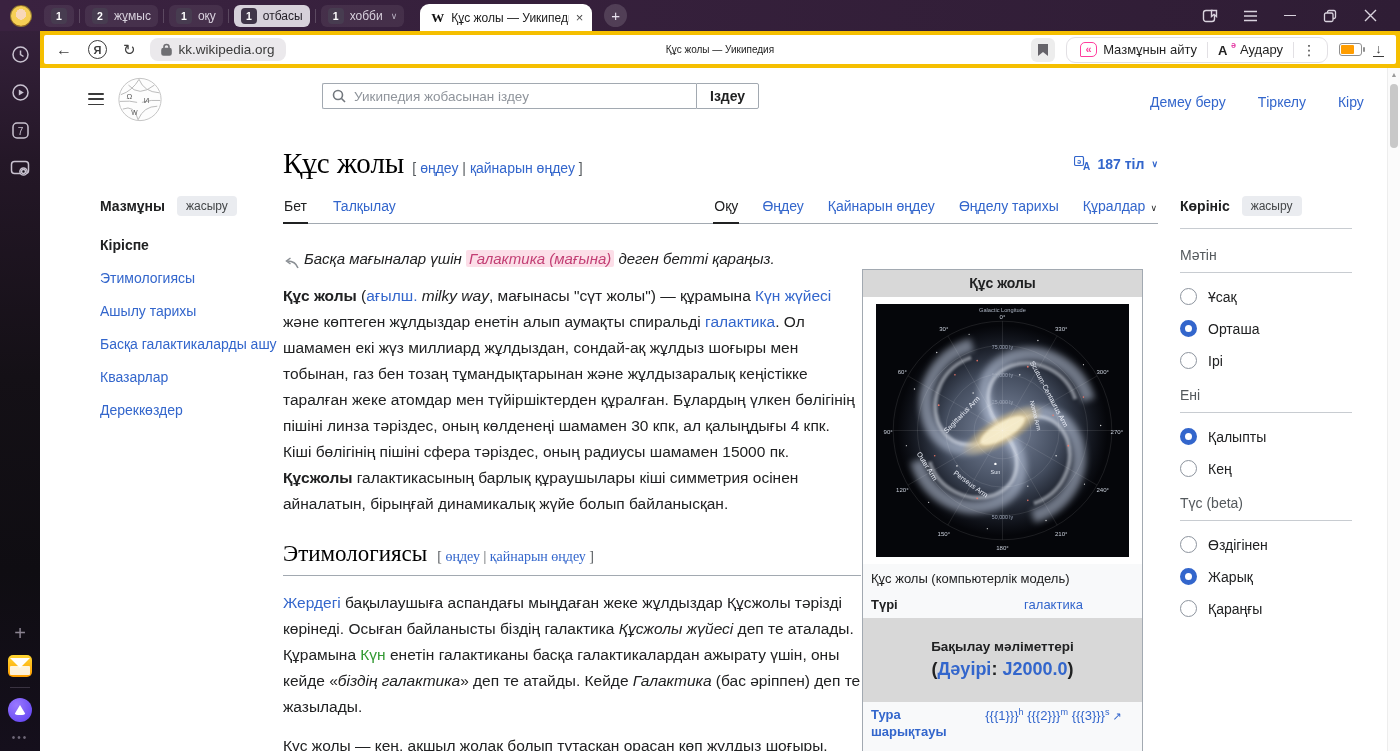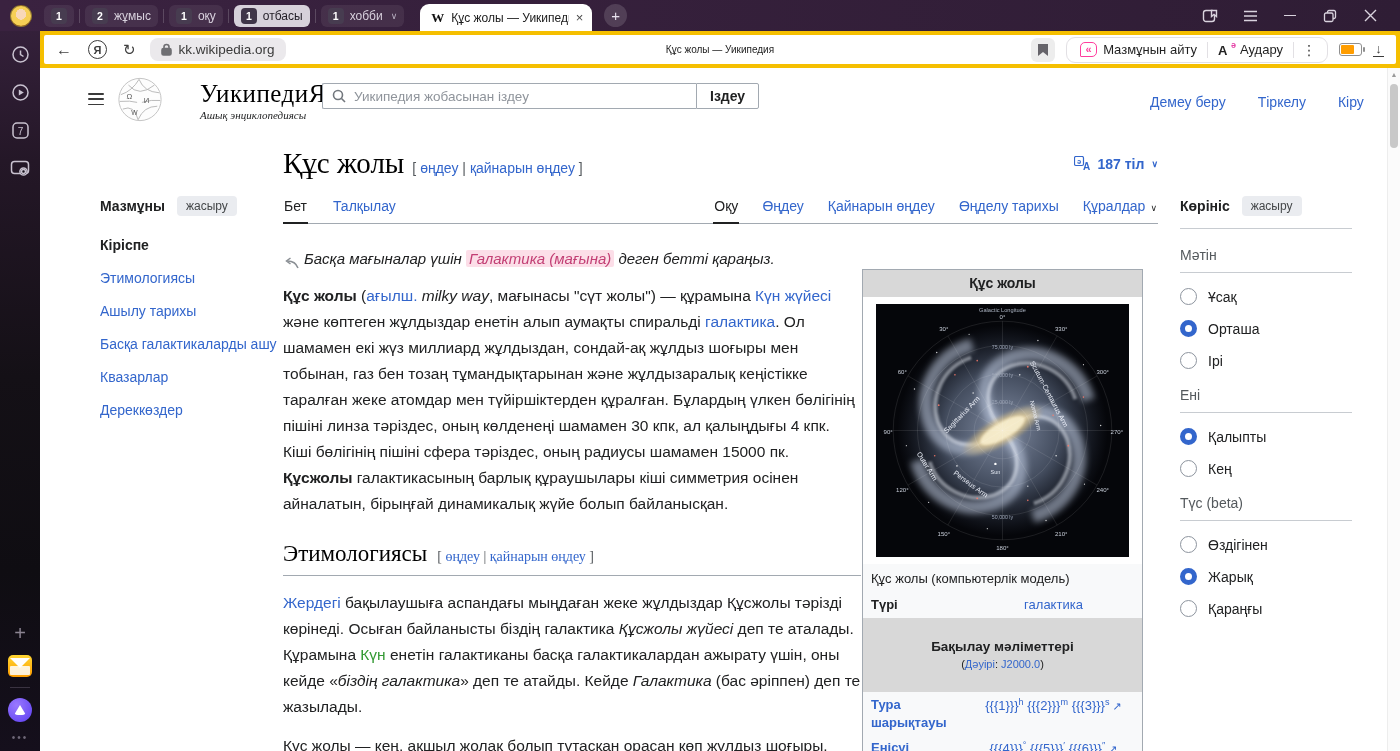--- a/index.html
+++ b/index.html
@@ -135,21 +135,21 @@
   .infobox{position:absolute;left:579px;top:121px;width:281px;background:#f8f9fa;border:1px solid #a2a9b1;font-size:13px;line-height:1.35}
   .ib-title{background:#d8d8d8;font-weight:bold;font-size:14px;text-align:center;padding:4px}
   .ib-img{background:#fff;padding:7px 0;display:flex;justify-content:center}
   .ib-caption{padding:6px 8px 5px;font-size:13px}
   .ib-row{display:flex;padding:2px 0}
   .ib-label{width:102px;padding:2px 8px;font-weight:bold;flex:none}
   .ib-label.link{color:#3366cc}
   .ib-val{flex:1;text-align:center;padding:2px 4px}
   .ib-val .a{color:#3366cc}
   .ib-sec{background:#d8d8d8;text-align:center;padding:20px 2px;font-weight:bold;font-size:13.5px}
-  .ib-sec .sub{font-weight:normal;font-size:11px;display:block;margin-top:1px}
+  .ib-sec .sub{font-weight:bold;font-size:18px;display:block;margin-top:1px}
 
   
   .psb{position:absolute;right:0;top:0;bottom:0;width:13px;background:#fbfbfb;border-left:1px solid #ededed}
   .psb .up{position:absolute;top:3px;left:0;right:0;text-align:center;font-size:7px;color:#9a9a9a}
   .psb .thumb{position:absolute;top:16px;left:2px;width:8px;height:64px;border-radius:4px;background:#c8c8c8}
 </style>
 </head>
 <body>
 
 <div class="tabbar">
@@ -309,24 +309,20 @@
       <i></i>
     </div>
   <div class="logo">
     <svg width="48" height="47" viewBox="0 0 50 48" fill="none">
       <circle cx="25" cy="24" r="22" fill="#fdfdfd" stroke="#c2c2c2" stroke-width="1"></circle>
       <path d="M5,19 Q17,15 24,3 M24,3 Q29,16 45,17 M7,34 Q19,29 23,45 M23,45 Q29,31 43,31 M13,9 Q24,22 40,9 M4,26 Q15,25 22,27 M27,27 Q37,24 46,25" stroke="#b8b8b8" stroke-width="1" fill="none"></path>
       <text x="11" y="23" font-size="8" fill="#5a5a5a">Ω</text>
       <text x="29" y="28" font-size="8" fill="#5a5a5a">И</text>
       <text x="16" y="40" font-size="7" fill="#5a5a5a">W</text>
     </svg>
-  </div>
-  <div class="wm">
-    <div class="w1">УикипедиЯ</div>
-    <div class="w2">Ашық энциклопедиясы</div>
   </div>
   <div class="search">
     <div class="search-input">
       <svg width="14" height="14" viewBox="0 0 14 14" fill="none" stroke="#72777d" stroke-width="1.6">
           <circle cx="6" cy="6" r="4.5"></circle>
           <path d="M9.5,9.5 L13,13"></path>
         </svg>
       <span class="ph">Уикипедия жобасынан іздеу</span>
     </div>
     <div class="search-btn">Іздеу</div>

